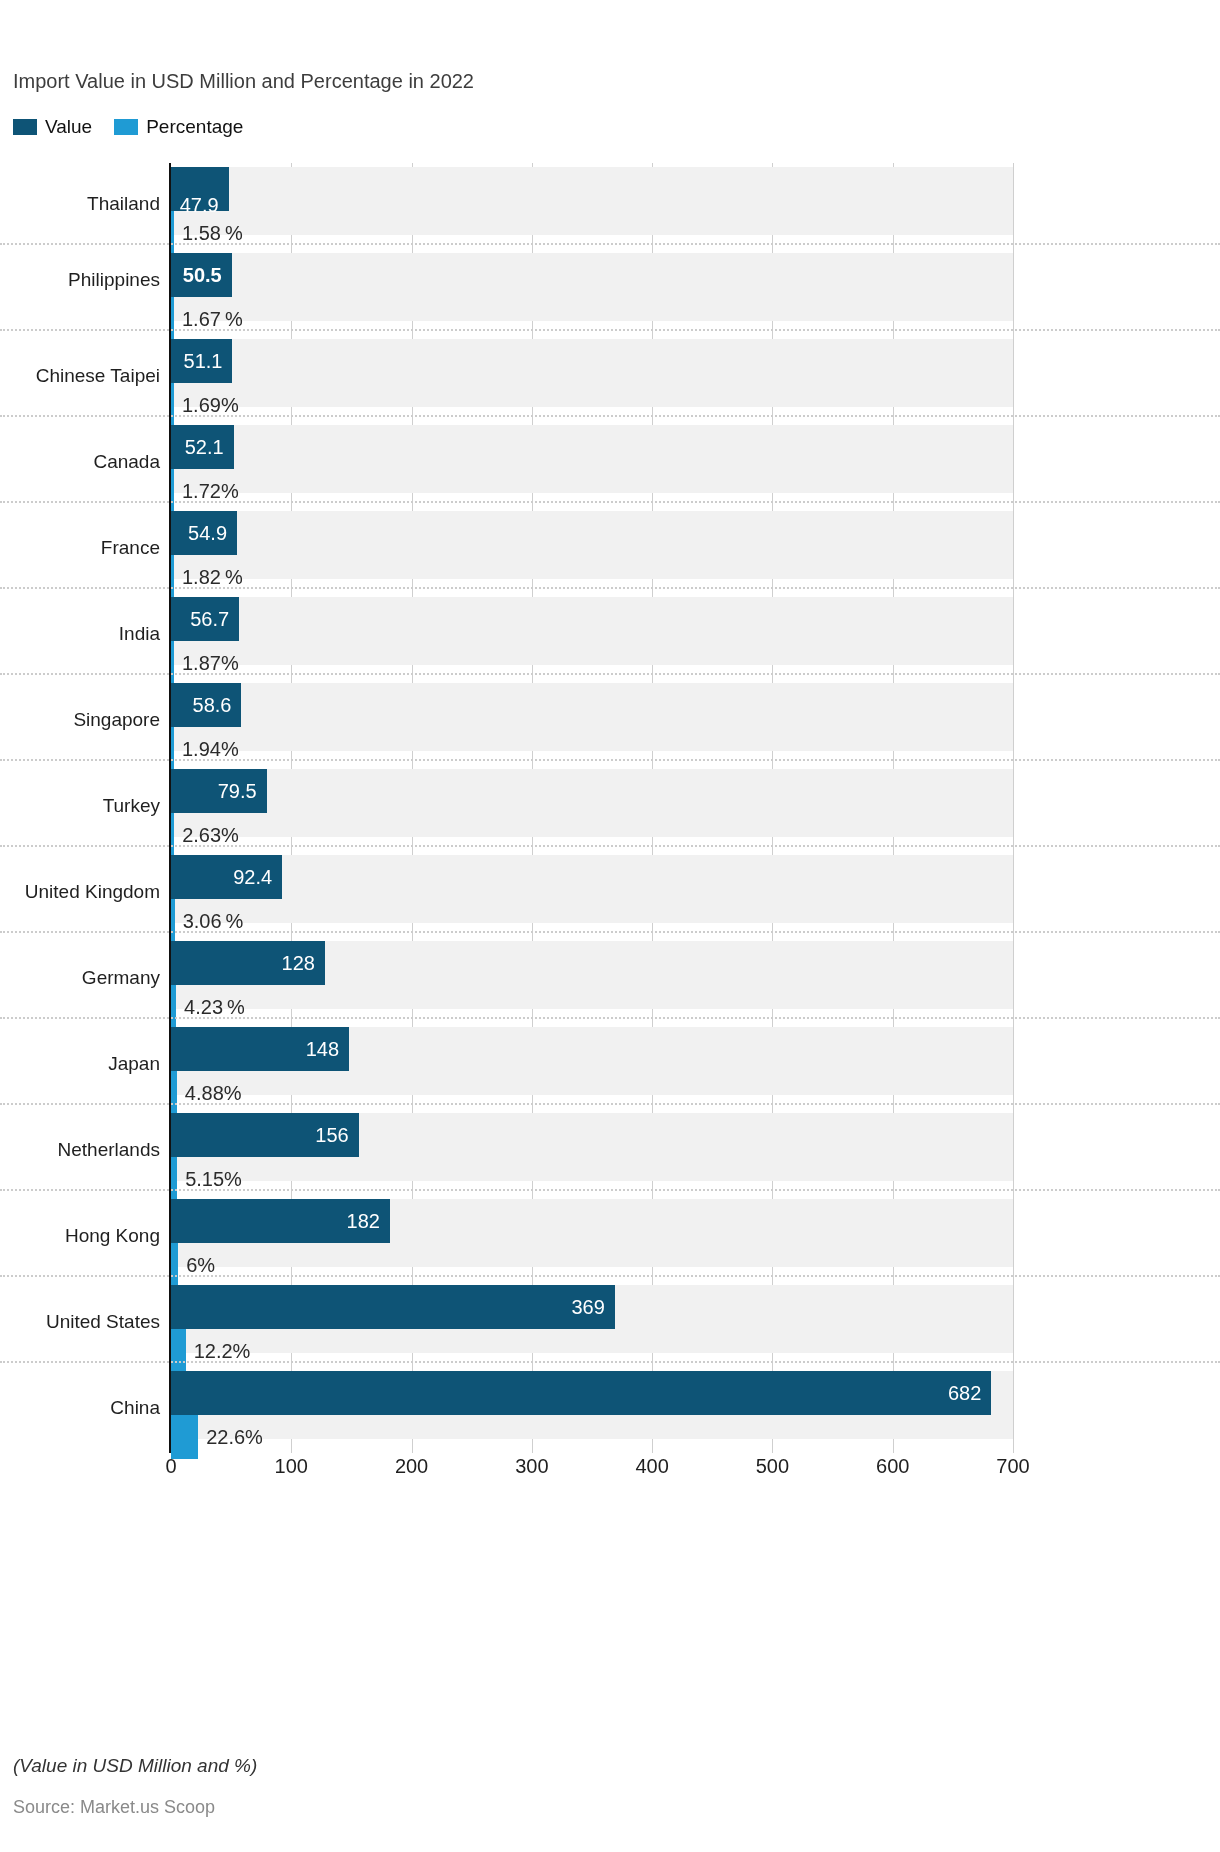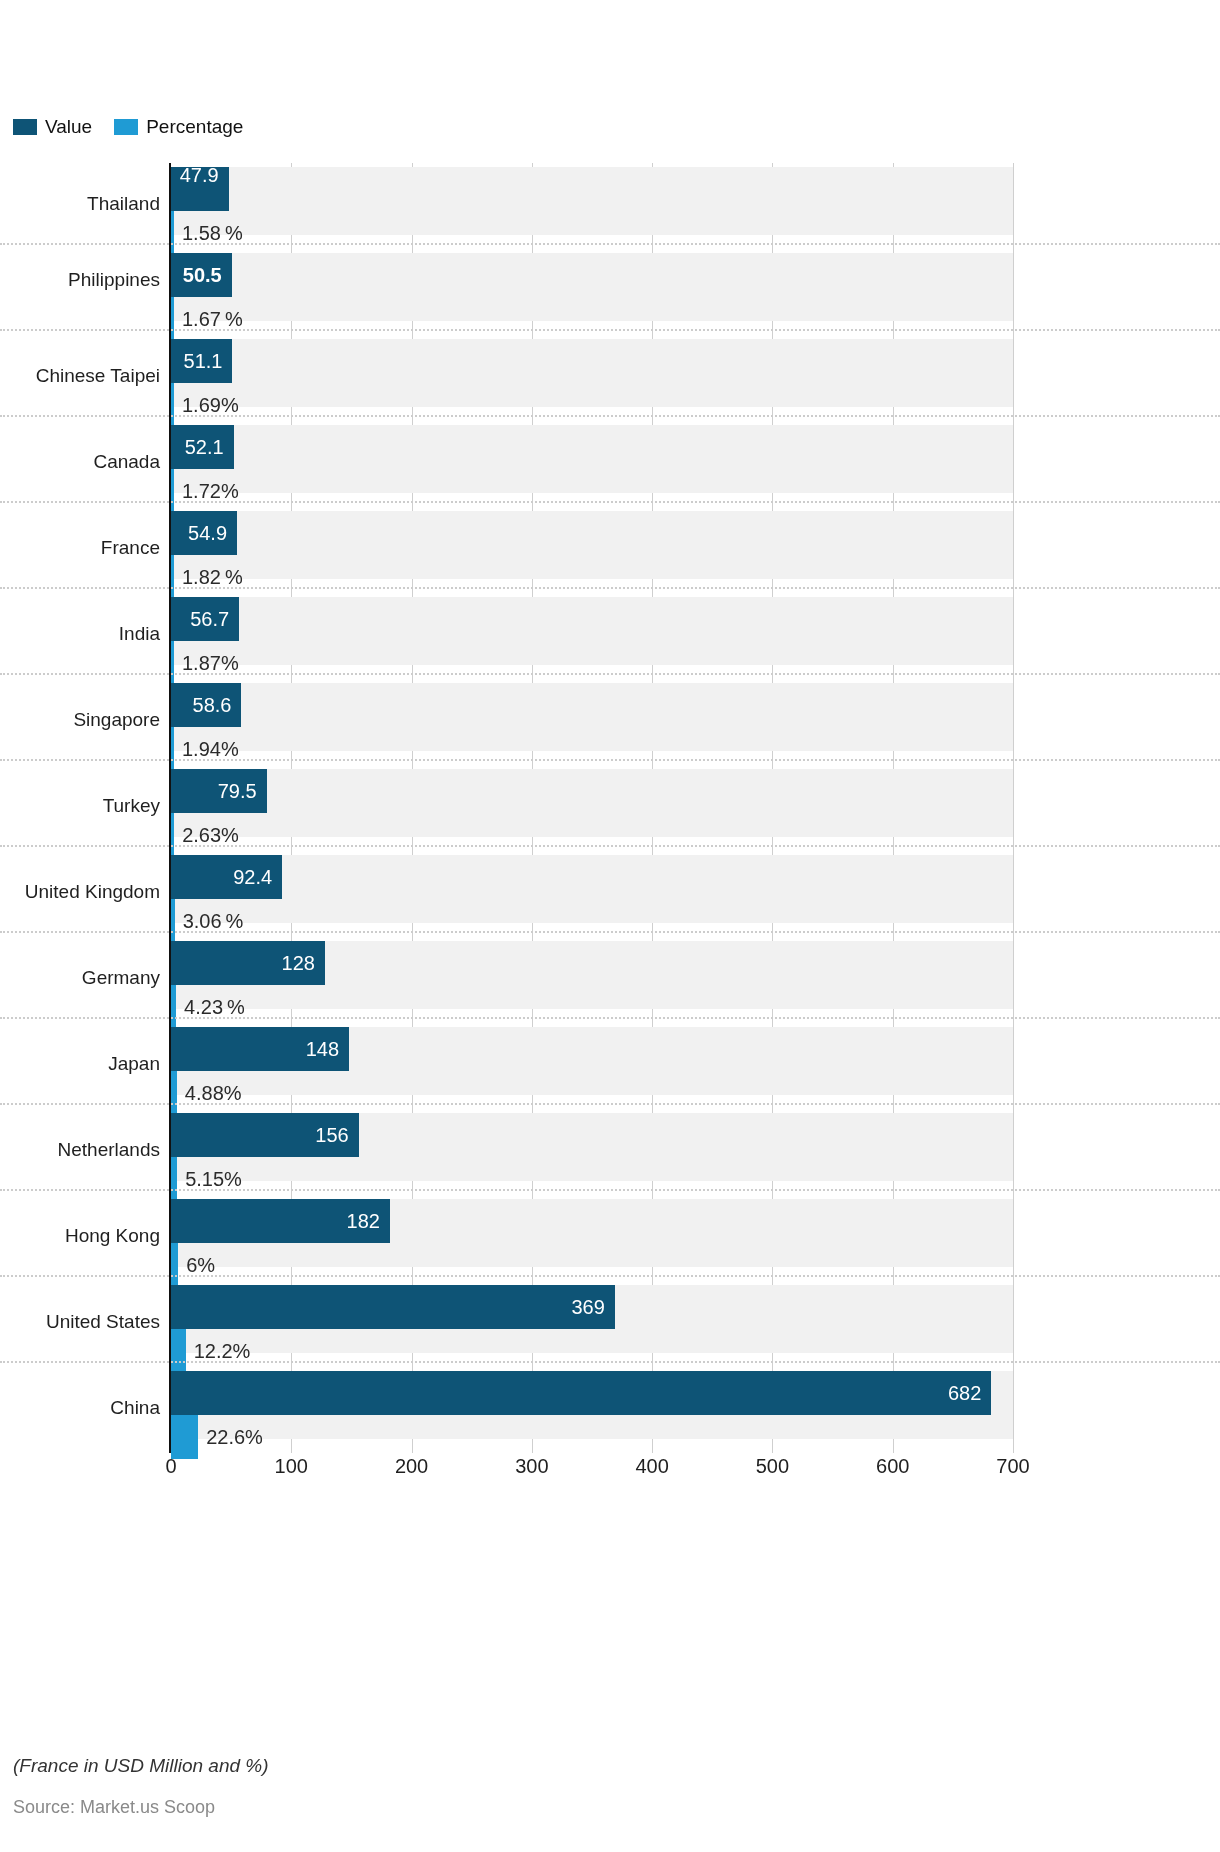--- a/index.html
+++ b/index.html
@@ -192,20 +192,21 @@
     font-size: 18px;
     color: #8a8a8a;
     white-space: nowrap;
   }
 </style>
 </head>
 <body>
 
 <div id="root">
 
+  <div class="subtitle">Import Value in USD Million and Percentage in 2022</div>
 
   <div class="legend">
     <div class="legend-item">
       <span class="legend-swatch" style="background:#0e5476"></span>
       <span class="legend-label">Value</span>
     </div>
     <div class="legend-item">
       <span class="legend-swatch" style="background:#1f9bd4"></span>
       <span class="legend-label">Percentage</span>
     </div>
@@ -234,21 +235,21 @@
     <div class="vgrid" style="left: 120.286px;"></div>
         <div class="vgrid" style="left: 240.571px;"></div>
         <div class="vgrid" style="left: 360.857px;"></div>
         <div class="vgrid" style="left: 481.143px;"></div>
         <div class="vgrid" style="left: 601.429px;"></div>
         <div class="vgrid" style="left: 721.714px;"></div>
         <div class="vgrid" style="left: 842px;"></div>
         <div class="row-band" style="top: 4px; height: 68px;"></div>
         <div class="bar-value" style="top: 4px; width: 57.6169px; background: rgb(14, 84, 118);"></div>
         <div class="bar-pct" style="top: 48px; width: 3px; background: rgb(31, 155, 212);"></div>
-        <div class="lbl-value" style="top: 12px; left: 47.6169px; transform: translate(-100%, -50%); text-align: center;">47.9</div>
+        <div class="lbl-value" style="top: 42px; left: 47.6169px; transform: translate(-100%, -50%); text-align: center;">47.9</div>
         <div class="lbl-pct" style="top: 70px; left: 11px;">1.58 %</div>
         <div class="row-sep" style="top: 80px;"></div>
         <div class="row-band" style="top: 90px; height: 68px;"></div>
         <div class="bar-value" style="top: 90px; width: 60.7443px; background: rgb(14, 84, 118);"></div>
         <div class="bar-pct" style="top: 134px; width: 3px; background: rgb(31, 155, 212);"></div>
         <div class="lbl-value" style="top: 112px; left: 50.7443px; transform: translate(-100%, -50%); font-weight: bold;">50.5</div>
         <div class="lbl-pct" style="top: 156px; left: 11px;">1.67 %</div>
         <div class="row-sep" style="top: 166px;"></div>
         <div class="row-band" style="top: 176px; height: 68px;"></div>
         <div class="bar-value" style="top: 176px; width: 61.466px; background: rgb(14, 84, 118);"></div>
@@ -334,16 +335,16 @@
       <div class="xtick" style="left: 0px;">0</div>
       <div class="xtick" style="left: 120.286px;">100</div>
       <div class="xtick" style="left: 240.571px;">200</div>
       <div class="xtick" style="left: 360.857px;">300</div>
       <div class="xtick" style="left: 481.143px;">400</div>
       <div class="xtick" style="left: 601.429px;">500</div>
       <div class="xtick" style="left: 721.714px;">600</div>
       <div class="xtick" style="left: 842px;">700</div>
     </div>
 
-  <div class="note">(France in USD Million and %)</div>
+  <div class="note">(Value in USD Million and %)</div>
   <div class="source">Source: Market.us Scoop</div>
 
 </div>
 
 </body></html>

